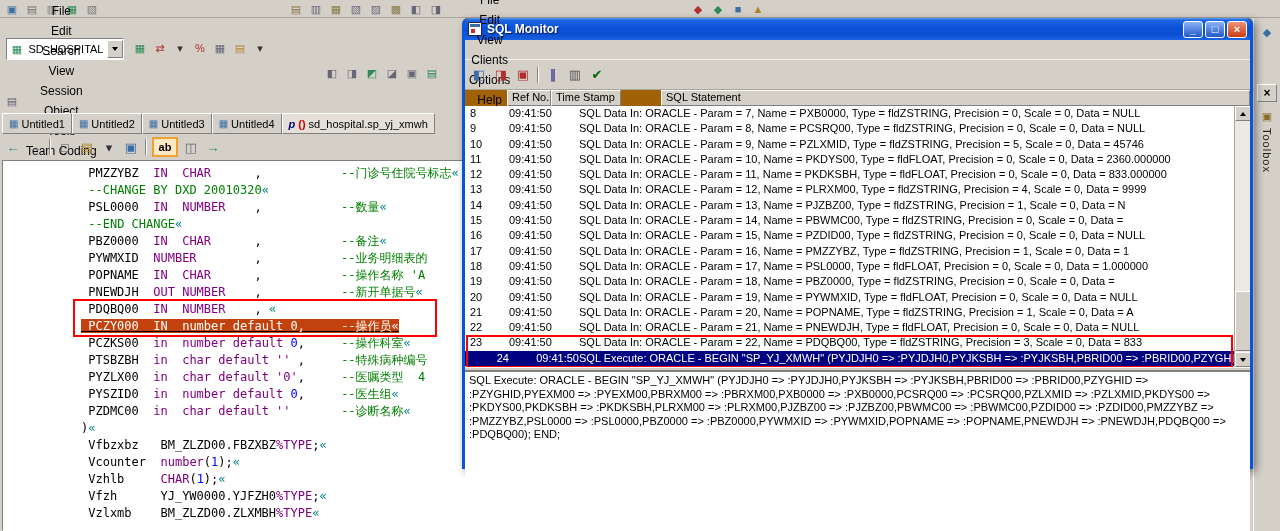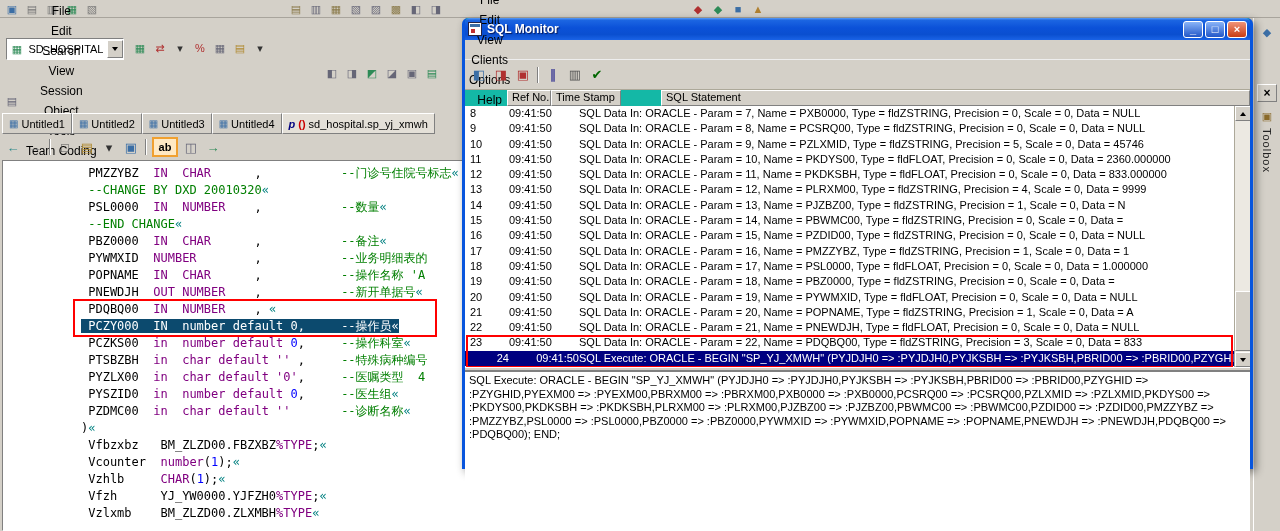--- a/index.html
+++ b/index.html
@@ -46,35 +46,35 @@
           border:1px solid;border-color:#808080 #fff #fff #808080;overflow:hidden;}
   #codelines{padding:4px 0 0 78px;}
   .cline{height:17px;line-height:17px;white-space:pre;
          font-family:"DejaVu Sans Mono",monospace;font-size:12px;}
   .cg-t{color:#000;}
   .cg-k{color:#800080;}
   .cg-c{color:#007f00;}
   .cg-m{color:#008080;}
   .cg-n{color:#0000ff;}
   .cg-s{color:#800080;}
-  .selbg{background:#0c4a6e;}
+  .selbg{background:#c2410c;text-decoration:underline;}
   .selbg span{color:#fff;}
   .redbox{position:absolute;border:2px solid #ff0000;pointer-events:none;z-index:5;}
 
   
   .rightstrip{position:absolute;left:1253px;top:18px;width:27px;height:513px;background:#d4d0c8;
               border-left:1px solid #fff;z-index:2;display:flex;flex-direction:column;align-items:center;}
   .rightstrip .chip{margin-top:6px;}
   .xbtn{width:20px;height:18px;margin-top:44px;background:#d4d0c8;border:1px solid;
         border-color:#fff #808080 #808080 #fff;display:flex;align-items:center;justify-content:center;
         font-size:12px;font-weight:bold;color:#000;}
   .vlabel{margin-top:4px;writing-mode:vertical-rl;font-size:11px;color:#222;letter-spacing:1px;}
 
   
-  .sqlmon{position:absolute;left:462px;top:18px;width:791px;height:451px;background:#14b8a6;
+  .sqlmon{position:absolute;left:462px;top:18px;width:791px;height:451px;background:#a16207;
           border:3px solid #0855dd;border-top:none;border-radius:6px 6px 0 0;z-index:3;
           box-shadow:3px 3px 8px rgba(0,0,0,.45);}
   .tbar{height:22px;border-radius:5px 5px 0 0;display:flex;align-items:center;padding:0 3px;
         background:linear-gradient(180deg,#5a9cf5 0%,#1c66e2 10%,#0b51d8 45%,#0a4fd0 75%,#1a63e6 100%);}
   .titleicon{width:14px;height:14px;background:#fff;border:1px solid #224;position:relative;flex:none;}
   .titleicon::before{content:"";position:absolute;left:1px;top:1px;right:1px;height:3px;background:#3b6ea5;}
   .titleicon::after{content:"";position:absolute;left:2px;bottom:2px;width:4px;height:4px;background:#c03030;}
   .ttext{color:#fff;font-weight:bold;font-size:12px;margin-left:5px;
          text-shadow:1px 1px 1px rgba(0,0,40,.7);}
   .wbtns{margin-left:auto;display:flex;gap:2px;}

